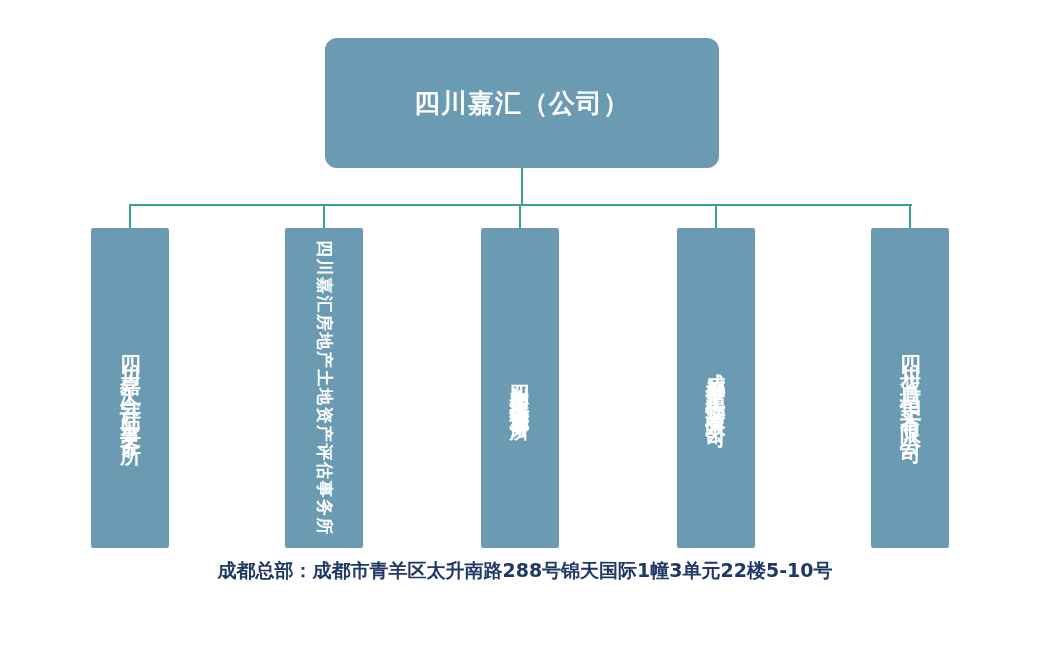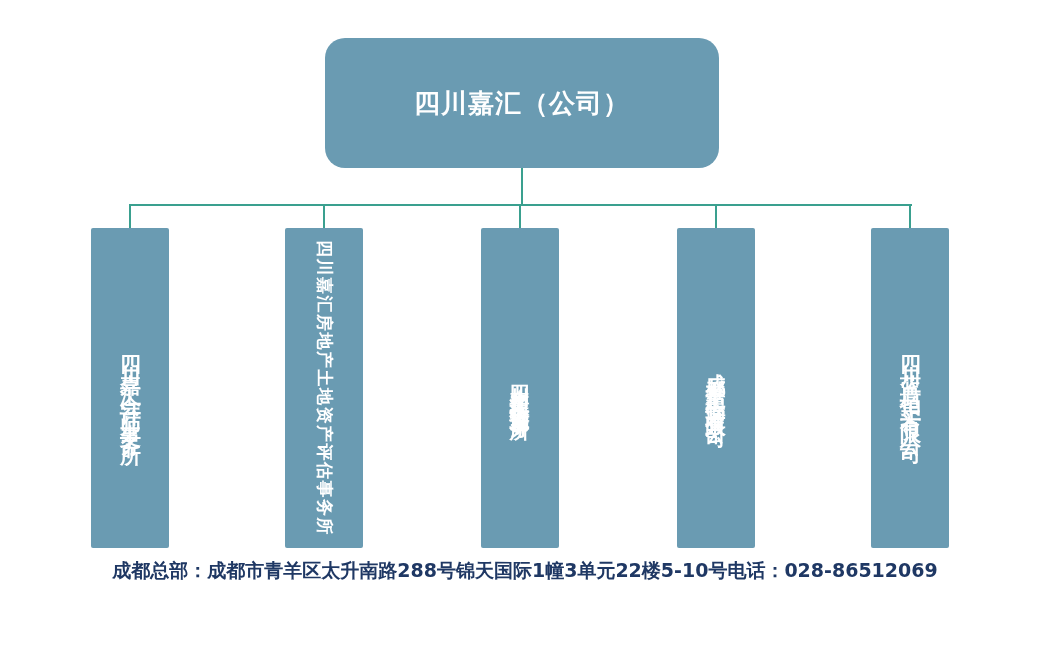--- a/index.html
+++ b/index.html
@@ -6,21 +6,21 @@
   .canvas{
     position:relative;
     width:1039px;height:657px;
     background:#ffffff;
     font-family:"DejaVu Sans","Liberation Sans",sans-serif;
     overflow:hidden;
   }
   
   .root-box{
     position:absolute;left:325px;top:38px;width:394px;height:130px;
-    background:#6a9bb2;border-radius:20px;
+    background:#6a9bb2;border-radius:12px;
     display:flex;flex-direction:column;align-items:center;justify-content:center;
     gap:20px;
   }
   .root-box .t{
     color:#ffffff;font-weight:bold;font-size:26px;line-height:1;
     white-space:pre;letter-spacing:1px;
   }
   
   .line{position:absolute;background:#3aa08f;}
   .stem{left:521px;top:168px;width:2px;height:37px;}
@@ -82,17 +82,16 @@
   <div class="branch" style="left:677px">
     <span class="vtext len12">成都嘉汇工程管理有限公司</span>
   </div>
   <div class="branch" style="left:871px">
     <span class="vtext len10">四川蓝盾拍卖有限公司</span>
   </div>
 
   <div class="footer">
     <div class="footer-row">
       <span>成都总部：成都市青羊区太升南路288号锦天国际1幢3单元22楼5-10号</span>
-      <span>电话：028-86512069</span>
     </div>
   </div>
 
 </div>
 
 </body></html>

